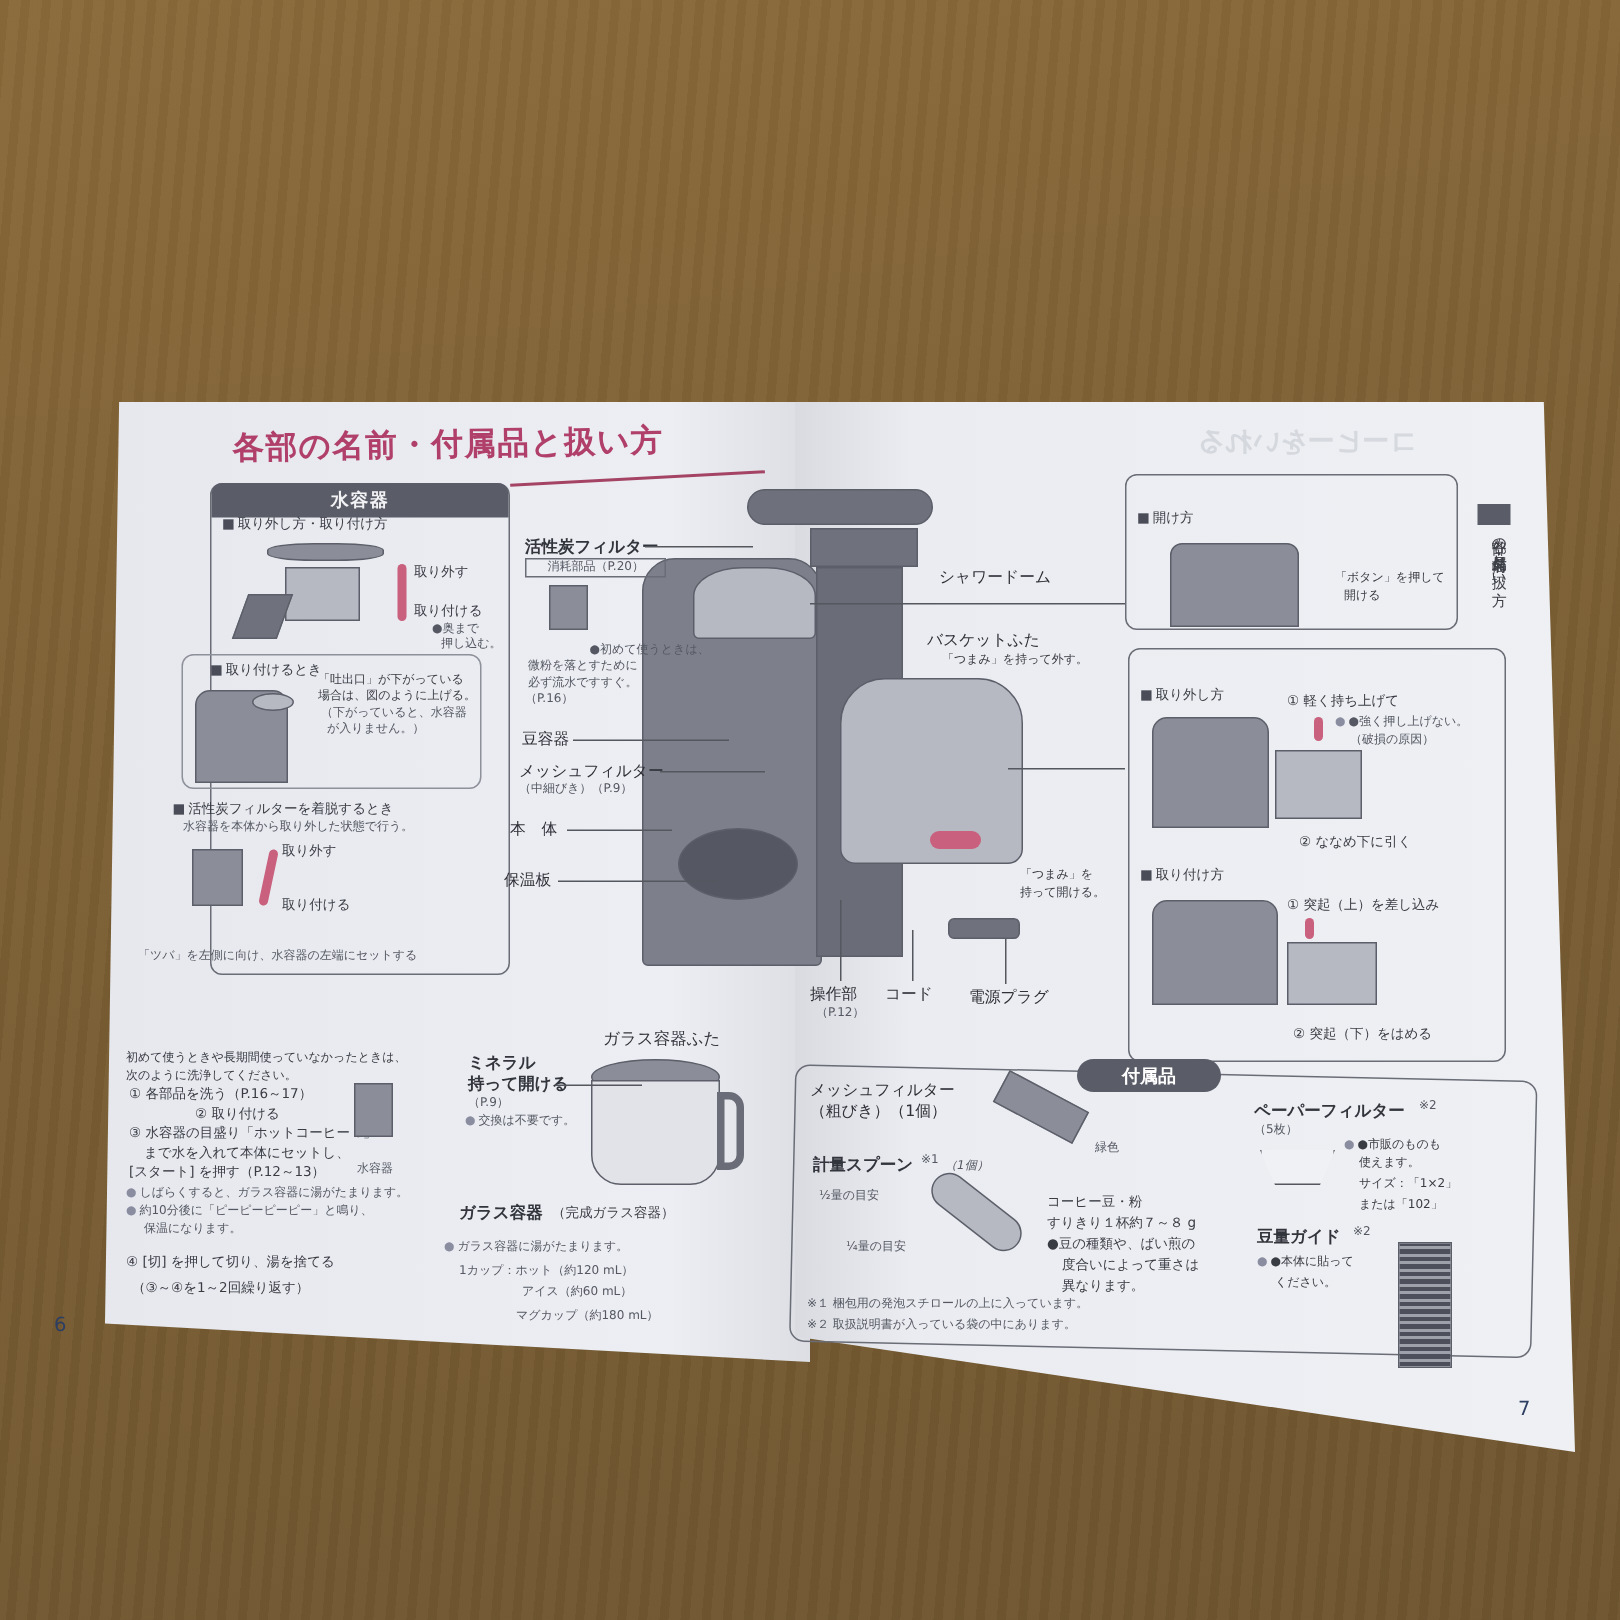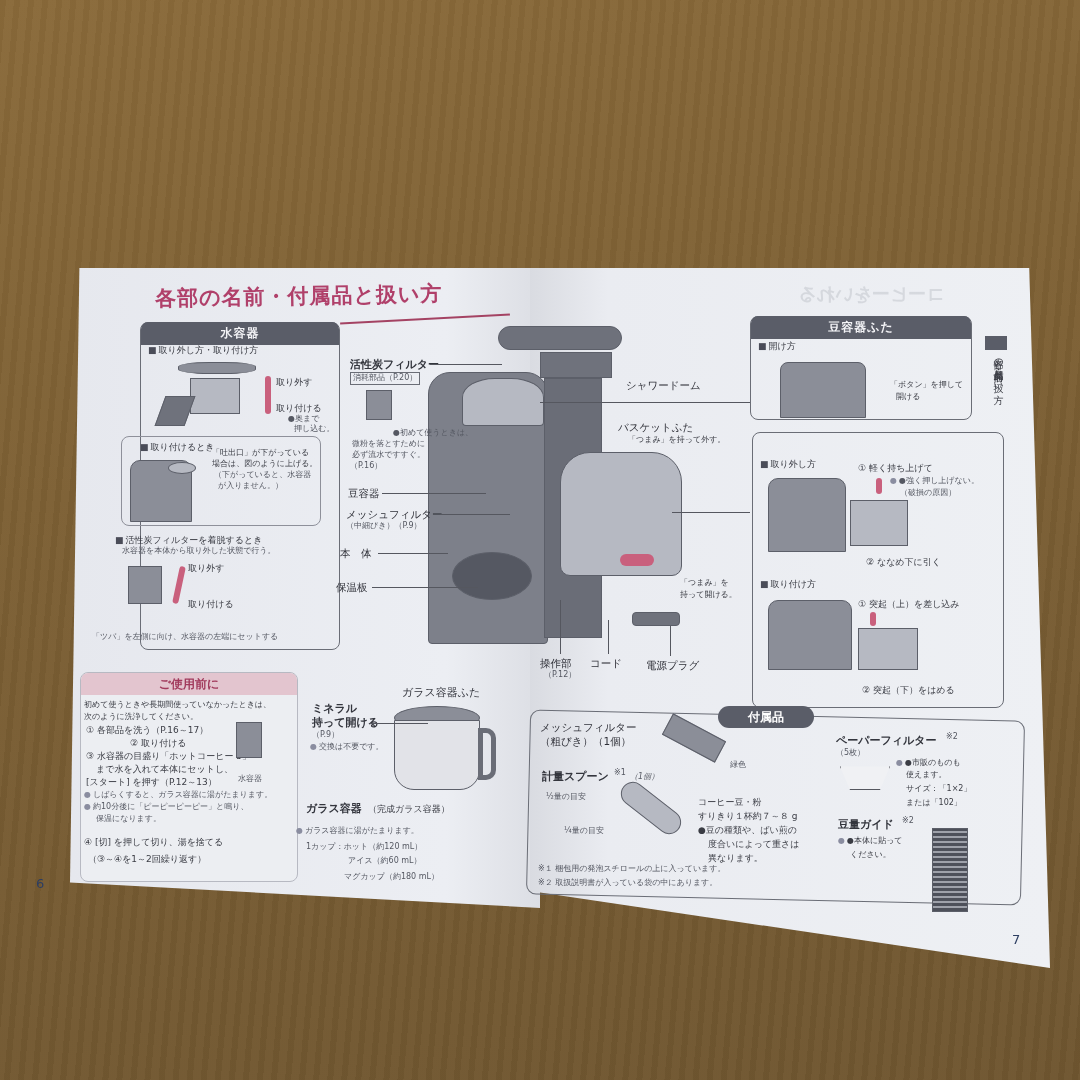--- a/index.html
+++ b/index.html
@@ -124,23 +124,20 @@
   <div class="t sm" style="left:218px;top:481px;">が入りません。）</div>
 
   <div class="t sq" style="left:115px;top:534px;">活性炭フィルターを着脱するとき</div>
   <div class="t sm" style="left:122px;top:546px;">水容器を本体から取り外した状態で行う。</div>
   <div class="illus" style="left:128px;top:566px;width:34px;height:38px;"></div>
   <div class="pink-arrow" style="left:176px;top:566px;height:38px;transform:rotate(12deg);"></div>
   <div class="t" style="left:188px;top:562px;">取り外す</div>
   <div class="t" style="left:188px;top:598px;">取り付ける</div>
   <div class="t sm" style="left:92px;top:632px;">「ツバ」を左側に向け、水容器の左端にセットする</div>
 
-  <div class="usage-box">
-    <div class="usage-head">ご使用前に</div>
-  </div>
   <div class="t sm" style="left:84px;top:700px;color:#3a3c44;">初めて使うときや長期間使っていなかったときは、</div>
   <div class="t sm" style="left:84px;top:712px;color:#3a3c44;">次のように洗浄してください。</div>
   <div class="t" style="left:86px;top:724px;">① 各部品を洗う（P.16～17）</div>
   <div class="t" style="left:86px;top:737px;margin-left:44px;">② 取り付ける</div>
   <div class="t" style="left:86px;top:750px;">③ 水容器の目盛り「ホットコーヒー 5」</div>
   <div class="t" style="left:96px;top:763px;">まで水を入れて本体にセットし、</div>
   <div class="t" style="left:86px;top:776px;">[スタート] を押す（P.12～13）</div>
   <div class="t sm dot" style="left:84px;top:790px;">しばらくすると、ガラス容器に湯がたまります。</div>
   <div class="t sm dot" style="left:84px;top:802px;">約10分後に「ピーピーピーピー」と鳴り、</div>
   <div class="t sm" style="left:96px;top:814px;">保温になります。</div>
@@ -156,21 +153,21 @@
   <div class="illus" style="left:498px;top:326px;width:124px;height:24px;border-radius:12px;background:#6e717b;"></div>
   <div class="illus dark" style="left:540px;top:352px;width:72px;height:26px;"></div>
   <div class="illus" style="left:544px;top:378px;width:58px;height:260px;background:#6a6d77;"></div>
   <div class="illus light" style="left:560px;top:452px;width:122px;height:124px;border-radius:30px 30px 10px 10px;"></div>
   <div class="illus" style="left:452px;top:552px;width:80px;height:48px;border-radius:50%;background:#555862;"></div>
   <div class="pink-arrow" style="left:620px;top:554px;width:34px;height:12px;border-radius:6px;"></div>
   <div class="illus dark" style="left:632px;top:612px;width:48px;height:14px;border-radius:4px;"></div>
 
   <div class="t bold" style="left:350px;top:358px;">活性炭フィルター</div>
   <div class="leader" style="left:430px;top:364px;width:72px;"></div>
-  <div class="t sm" style="left:350px;top:372px;border:1px solid #6a6d76;padding:0 2px;">消耗部品（P.20）</div>
+  <div class="t sm" style="left:350px;top:372px;border:1px solid #6a6d76;padding:0 14px;">消耗部品（P.20）</div>
   <div class="illus" style="left:366px;top:390px;width:26px;height:30px;"></div>
   <div class="t sm" style="left:346px;top:428px;margin-left:47px;">●初めて使うときは、</div>
   <div class="t sm" style="left:352px;top:439px;">微粉を落とすために</div>
   <div class="t sm" style="left:352px;top:450px;">必ず流水ですすぐ。</div>
   <div class="t sm" style="left:350px;top:461px;">（P.16）</div>
 
   <div class="t lbl" style="left:348px;top:486px;">豆容器</div>
   <div class="leader" style="left:382px;top:493px;width:104px;"></div>
   <div class="t lbl" style="left:346px;top:507px;">メッシュフィルター</div>
   <div class="leader" style="left:440px;top:514px;width:70px;"></div>
@@ -206,21 +203,20 @@
   <div class="t sm" style="left:312px;top:730px;">（P.9）</div>
   <div class="t sm dot" style="left:310px;top:742px;">交換は不要です。</div>
   <div class="t bold" style="left:306px;top:802px;">ガラス容器</div>
   <div class="t" style="left:368px;top:803px;">（完成ガラス容器）</div>
   <div class="t sm dot" style="left:296px;top:826px;">ガラス容器に湯がたまります。</div>
   <div class="t sm" style="left:306px;top:842px;">1カップ：ホット（約120 mL）</div>
   <div class="t sm" style="left:348px;top:856px;">アイス（約60 mL）</div>
   <div class="t sm" style="left:344px;top:872px;">マグカップ（約180 mL）</div>
 
   <div class="box" style="left:750px;top:316px;width:222px;height:104px;"></div>
-  <div class="box-head" style="left:751px;top:316px;width:220px;">豆容器ふた</div>
   <div class="t sq" style="left:758px;top:340px;">開け方</div>
   <div class="illus" style="left:780px;top:362px;width:86px;height:56px;border-radius:8px 8px 0 0;"></div>
   <div class="t sm" style="left:890px;top:380px;color:#3a3c44;text-align:right;">「ボタン」を押して</div>
   <div class="t sm" style="left:896px;top:392px;color:#3a3c44;">開ける</div>
 
   <div class="box" style="left:752px;top:432px;width:252px;height:276px;"></div>
   <div class="t sq" style="left:760px;top:458px;">取り外し方</div>
   <div class="illus" style="left:768px;top:478px;width:78px;height:74px;border-radius:10px 10px 0 0;"></div>
   <div class="illus light" style="left:850px;top:500px;width:58px;height:46px;"></div>
   <div class="pink-arrow" style="left:876px;top:478px;height:16px;"></div>

